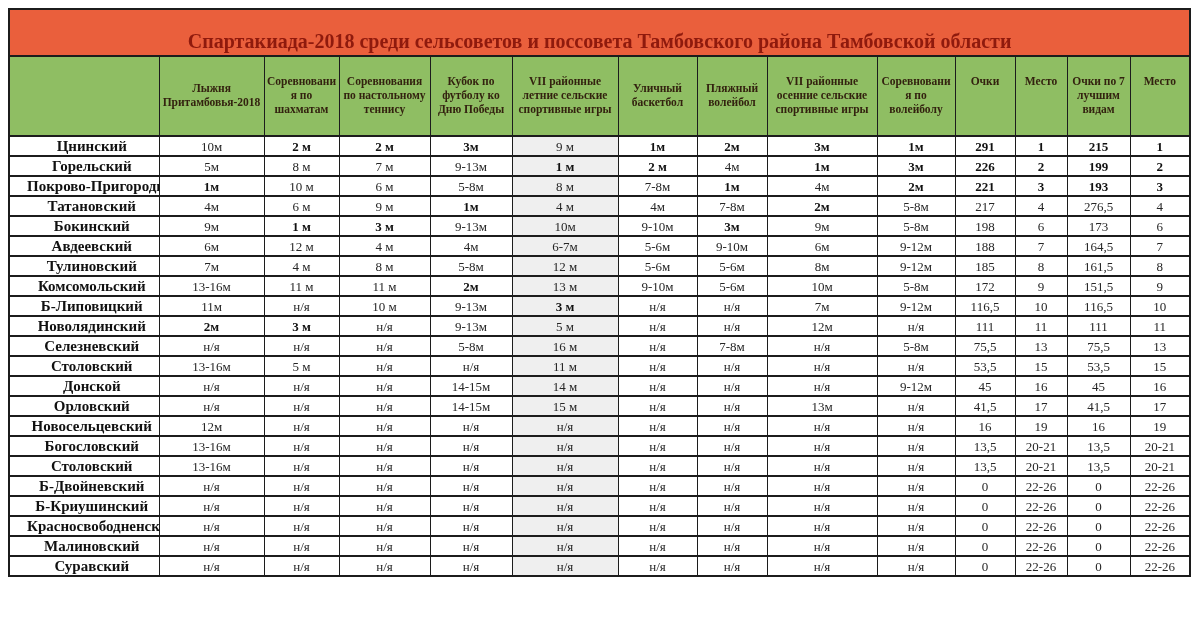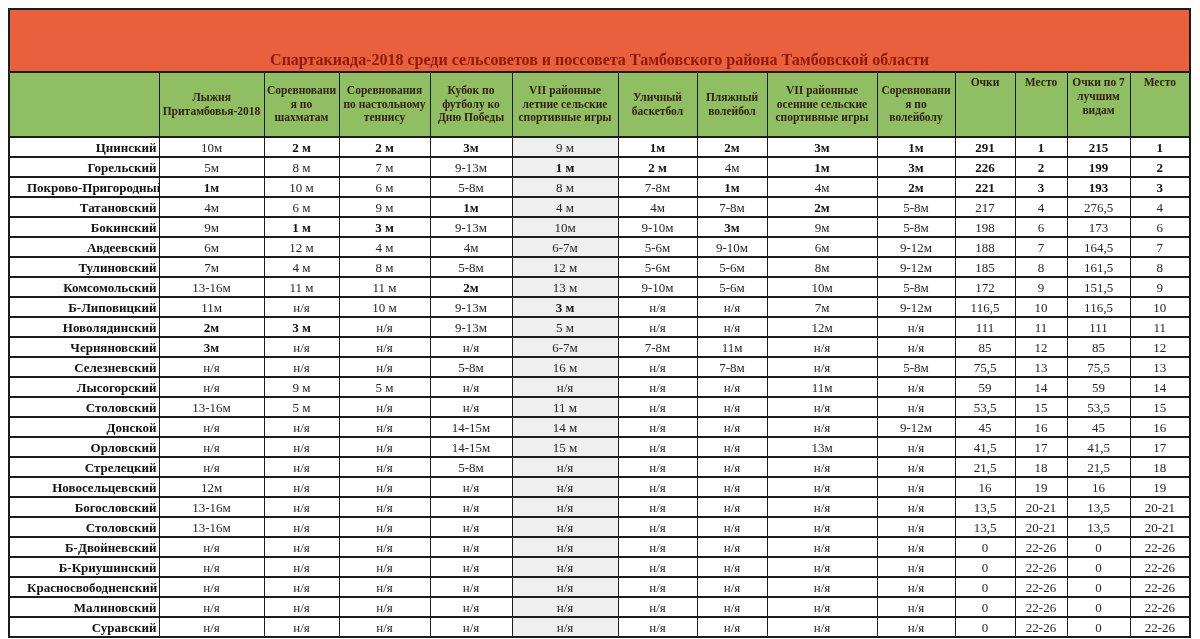--- a/index.html
+++ b/index.html
@@ -4,37 +4,37 @@
 <style>
   html,body{margin:0;padding:0;background:#ffffff;}
   body{width:1200px;height:639px;position:relative;font-family:"Liberation Serif","DejaVu Serif",serif;}
   .wrap{position:absolute;left:8px;top:8px;}
   table{border-collapse:collapse;table-layout:fixed;width:1183px;border:2px solid #1c1c1c;}
   th,td{border:1px solid #1c1c1c;overflow:hidden;}
   
   th.title-cell{
     background:var(--title-bg,#EA5F3C);
     color:var(--title-text,#8F1A0D);
-    font-size:16px;font-weight:bold;text-align:center;vertical-align:bottom;
-    height:43px;padding:16px 0 2px 0;border-bottom:2px solid #1c1c1c;
+    font-size:20px;font-weight:bold;text-align:center;vertical-align:bottom;
+    height:43px;padding:0 0 2px 0;border-bottom:2px solid #1c1c1c;
   }
   
   tr.hdr th{
     background:var(--header-bg,#8FBE63);
     color:#33220F;font-size:11.5px;font-weight:bold;text-align:center;
     vertical-align:middle;height:59px;padding:1px 2px;line-height:1.2;
     word-wrap:break-word;overflow-wrap:break-word;border-bottom:2px solid #1c1c1c;
   }
-  tr.hdr th.top{vertical-align:top;padding-top:3px;}
+  tr.hdr th.top{vertical-align:top;padding-top:18px;}
   
   td{
     height:18px;font-size:13px;text-align:center;color:#262626;
     padding:0 2px;line-height:1;white-space:nowrap;border-top:2px solid #1c1c1c;
   }
-  td.name{text-align:right;font-weight:bold;color:#000;padding-left:17px;font-size:13px;}
+  td.name{text-align:center;font-weight:bold;color:#000;padding-left:17px;font-size:15px;}
   td.shaded{background:var(--shaded-col,#EFEFEF);}
   td.b{font-weight:bold;color:#111;}
 </style>
 </head>
 <body>
 
 <div class="wrap">
   <table>
     <colgroup id="cols">
         <col style="width: 150px;">
@@ -228,66 +228,34 @@
           <td>н/я</td>
           <td>н/я</td>
           <td>12м</td>
           <td>н/я</td>
           <td>111</td>
           <td>11</td>
           <td>111</td>
           <td>11</td>
         </tr>
         <tr>
-          <td class="name b">Черняновский</td>
-          <td class="b">3м</td>
-          <td>н/я</td>
-          <td>н/я</td>
-          <td>н/я</td>
-          <td class="shaded">6-7м</td>
-          <td>7-8м</td>
-          <td>11м</td>
-          <td>н/я</td>
-          <td>н/я</td>
-          <td>85</td>
-          <td>12</td>
-          <td>85</td>
-          <td>12</td>
-        </tr>
-        <tr>
           <td class="name b">Селезневский</td>
           <td>н/я</td>
           <td>н/я</td>
           <td>н/я</td>
           <td>5-8м</td>
           <td class="shaded">16 м</td>
           <td>н/я</td>
           <td>7-8м</td>
           <td>н/я</td>
           <td>5-8м</td>
           <td>75,5</td>
           <td>13</td>
           <td>75,5</td>
           <td>13</td>
-        </tr>
-        <tr>
-          <td class="name b">Лысогорский</td>
-          <td>н/я</td>
-          <td>9 м</td>
-          <td>5 м</td>
-          <td>н/я</td>
-          <td class="shaded">н/я</td>
-          <td>н/я</td>
-          <td>н/я</td>
-          <td>11м</td>
-          <td>н/я</td>
-          <td>59</td>
-          <td>14</td>
-          <td>59</td>
-          <td>14</td>
         </tr>
         <tr>
           <td class="name b">Столовский</td>
           <td>13-16м</td>
           <td>5 м</td>
           <td>н/я</td>
           <td>н/я</td>
           <td class="shaded">11 м</td>
           <td>н/я</td>
           <td>н/я</td>
@@ -324,36 +292,20 @@
           <td>н/я</td>
           <td>н/я</td>
           <td>13м</td>
           <td>н/я</td>
           <td>41,5</td>
           <td>17</td>
           <td>41,5</td>
           <td>17</td>
         </tr>
         <tr>
-          <td class="name b">Стрелецкий</td>
-          <td>н/я</td>
-          <td>н/я</td>
-          <td>н/я</td>
-          <td>5-8м</td>
-          <td class="shaded">н/я</td>
-          <td>н/я</td>
-          <td>н/я</td>
-          <td>н/я</td>
-          <td>н/я</td>
-          <td>21,5</td>
-          <td>18</td>
-          <td>21,5</td>
-          <td>18</td>
-        </tr>
-        <tr>
           <td class="name b">Новосельцевский</td>
           <td>12м</td>
           <td>н/я</td>
           <td>н/я</td>
           <td>н/я</td>
           <td class="shaded">н/я</td>
           <td>н/я</td>
           <td>н/я</td>
           <td>н/я</td>
           <td>н/я</td>

